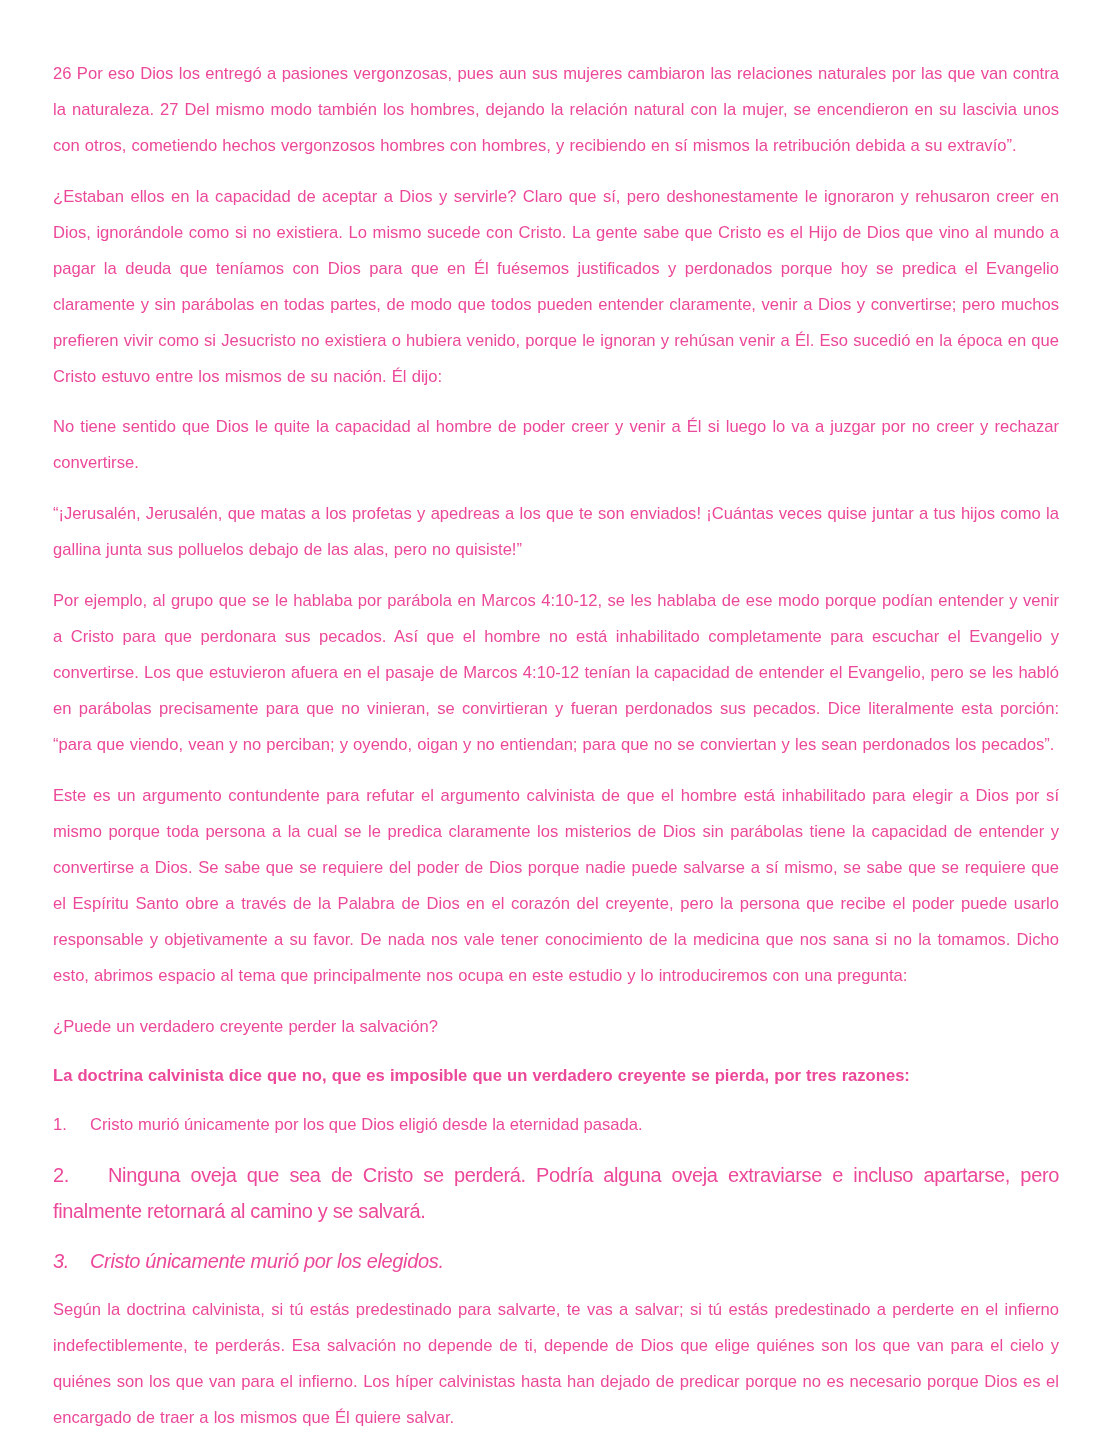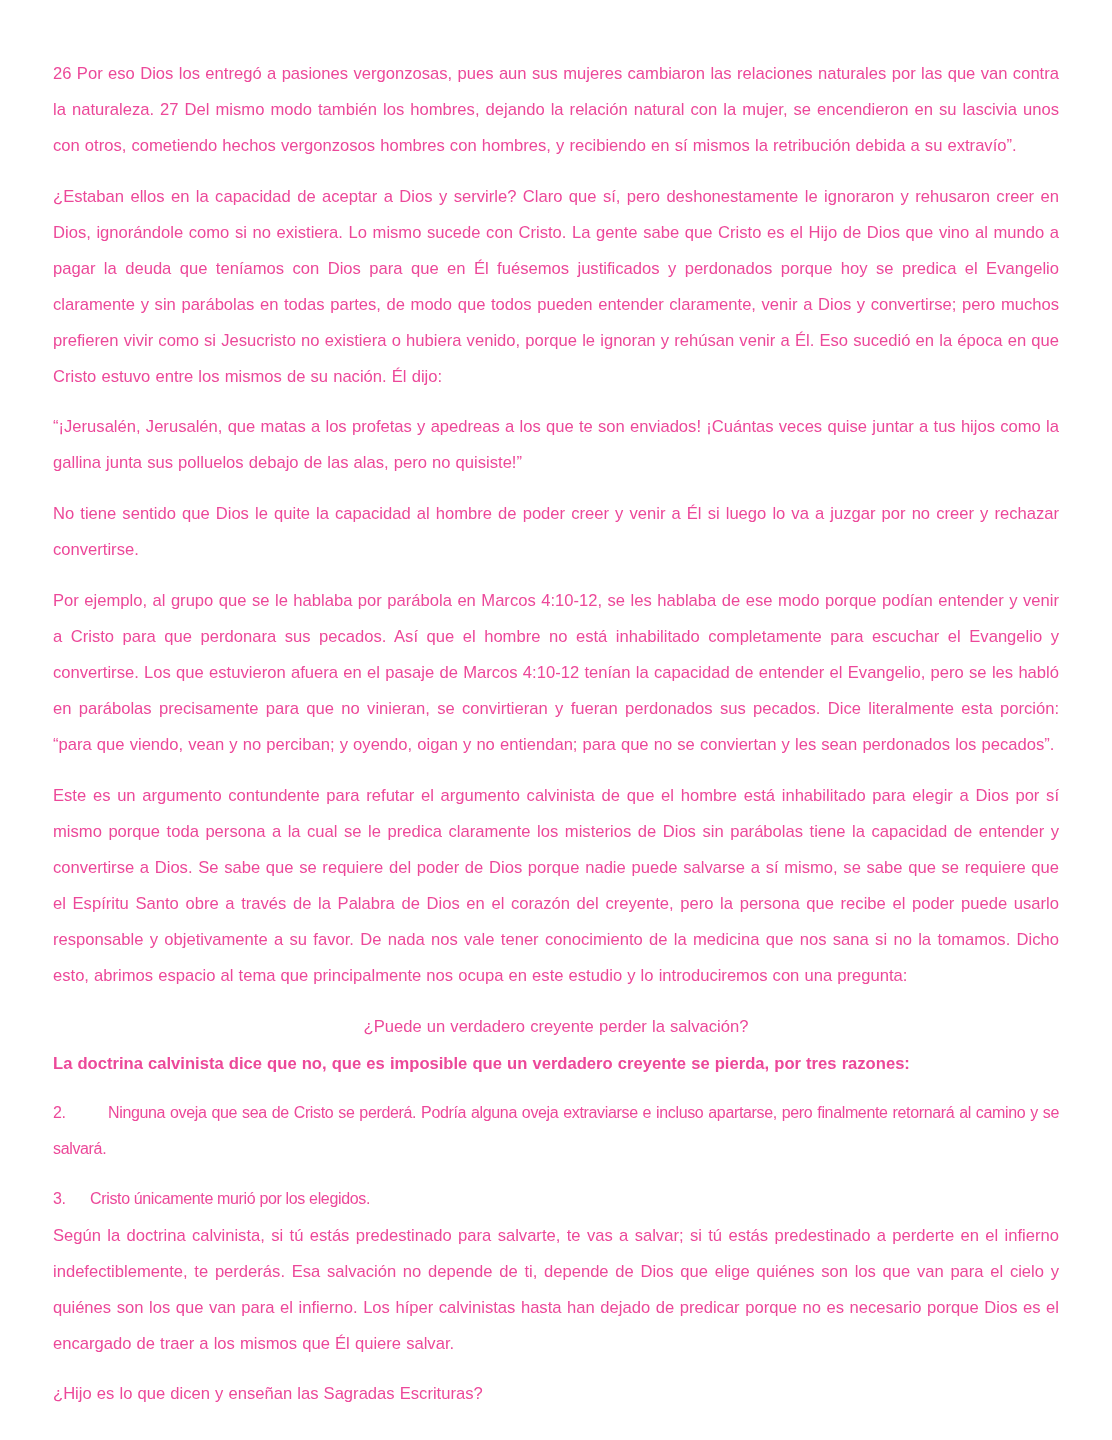--- a/index.html
+++ b/index.html
@@ -32,51 +32,54 @@
   .list-item {
     margin: 0 0 15px 0;
     text-align: justify;
   }
   .list-num {
     display: inline-block;
     width: 37px;
   }
   .list-item.wide .list-num { width: 55px; }
   .list-item.condensed {
-    font-size: 16px;
+    font-size: 20px;
     letter-spacing: -0.35px;
   }
 </style>
 </head>
 <body>
 
 <div class="page">
 
   <p class="para">26 Por eso Dios los entregó a pasiones vergonzosas, pues aun sus mujeres cambiaron las relaciones naturales por las que van contra la naturaleza. 27 Del mismo modo también los hombres, dejando la relación natural con la mujer, se encendieron en su lascivia unos con otros, cometiendo hechos vergonzosos hombres con hombres, y recibiendo en sí mismos la retribución debida a su extravío”.</p>
 
   <p class="para" style="margin-bottom:14px;">¿Estaban ellos en la capacidad de aceptar a Dios y servirle? Claro que sí, pero deshonestamente le ignoraron y rehusaron creer en Dios, ignorándole como si no existiera. Lo mismo sucede con Cristo. La gente sabe que Cristo es el Hijo de Dios que vino al mundo a pagar la deuda que teníamos con Dios para que en Él fuésemos justificados y perdonados porque hoy se predica el Evangelio claramente y sin parábolas en todas partes, de modo que todos pueden entender claramente, venir a Dios y convertirse; pero muchos prefieren vivir como si Jesucristo no existiera o hubiera venido, porque le ignoran y rehúsan venir a Él. Eso sucedió en la época en que Cristo estuvo entre los mismos de su nación. Él dijo:</p>
 
+  <p class="para">No tiene sentido que Dios le quite la capacidad al hombre de poder creer y venir a Él si luego lo va a juzgar por no creer y rechazar convertirse.</p>
+
   <p class="para">“¡Jerusalén, Jerusalén, que matas a los profetas y apedreas a los que te son enviados! ¡Cuántas veces quise juntar a tus hijos como la gallina junta sus polluelos debajo de las alas, pero no quisiste!”</p>
-
-  <p class="para">No tiene sentido que Dios le quite la capacidad al hombre de poder creer y venir a Él si luego lo va a juzgar por no creer y rechazar convertirse.</p>
 
   <p class="para">Por ejemplo, al grupo que se le hablaba por parábola en Marcos 4:10-12, se les hablaba de ese modo porque podían entender y venir a Cristo para que perdonara sus pecados. Así que el hombre no está inhabilitado completamente para escuchar el Evangelio y convertirse. Los que estuvieron afuera en el pasaje de Marcos 4:10-12 tenían la capacidad de entender el Evangelio, pero se les habló en parábolas precisamente para que no vinieran, se convirtieran y fueran perdonados sus pecados. Dice literalmente esta porción: “para que viendo, vean y no perciban; y oyendo, oigan y no entiendan; para que no se conviertan y les sean perdonados los pecados”.</p>
 
   <p class="para">Este es un argumento contundente para refutar el argumento calvinista de que el hombre está inhabilitado para elegir a Dios por sí mismo porque toda persona a la cual se le predica claramente los misterios de Dios sin parábolas tiene la capacidad de entender y convertirse a Dios. Se sabe que se requiere del poder de Dios porque nadie puede salvarse a sí mismo, se sabe que se requiere que el Espíritu Santo obre a través de la Palabra de Dios en el corazón del creyente, pero la persona que recibe el poder puede usarlo responsable y objetivamente a su favor. De nada nos vale tener conocimiento de la medicina que nos sana si no la tomamos. Dicho esto, abrimos espacio al tema que principalmente nos ocupa en este estudio y lo introduciremos con una pregunta:</p>
 
-  <p class="para left" style="margin-bottom:1px;text-align:center;">¿Puede un verdadero creyente perder la salvación?</p>
+  <p class="para left" style="margin-bottom:13px;">¿Puede un verdadero creyente perder la salvación?</p>
 
   <p class="para left" style="margin-bottom:13px;font-weight:bold;">La doctrina calvinista dice que no, que es imposible que un verdadero creyente se pierda, por tres razones:</p>
 
+  <div class="list-item" style="margin-bottom:14px;">
+    <span class="list-num">1.</span><span>Cristo murió únicamente por los que Dios eligió desde la eternidad pasada.</span>
+  </div>
 
   <div class="list-item wide condensed" style="margin-bottom:14px;">
     <span class="list-num">2.</span><span>Ninguna oveja que sea de Cristo se perderá. Podría alguna oveja extraviarse e incluso apartarse, pero finalmente retornará al camino y se salvará.</span>
   </div>
 
-  <div class="list-item condensed" style="margin-bottom:1px;">
+  <div class="list-item condensed" style="margin-bottom:13px;font-style:italic;">
     <span class="list-num">3.</span><span>Cristo únicamente murió por los elegidos.</span>
   </div>
 
 
   <p class="para" style="margin-bottom:14px;">Según la doctrina calvinista, si tú estás predestinado para salvarte, te vas a salvar; si tú estás predestinado a perderte en el infierno indefectiblemente, te perderás. Esa salvación no depende de ti, depende de Dios que elige quiénes son los que van para el cielo y quiénes son los que van para el infierno. Los híper calvinistas hasta han dejado de predicar porque no es necesario porque Dios es el encargado de traer a los mismos que Él quiere salvar.</p>
 
   <p class="para left">¿Hijo es lo que dicen y enseñan las Sagradas Escrituras?</p>
 
 </div>
 

